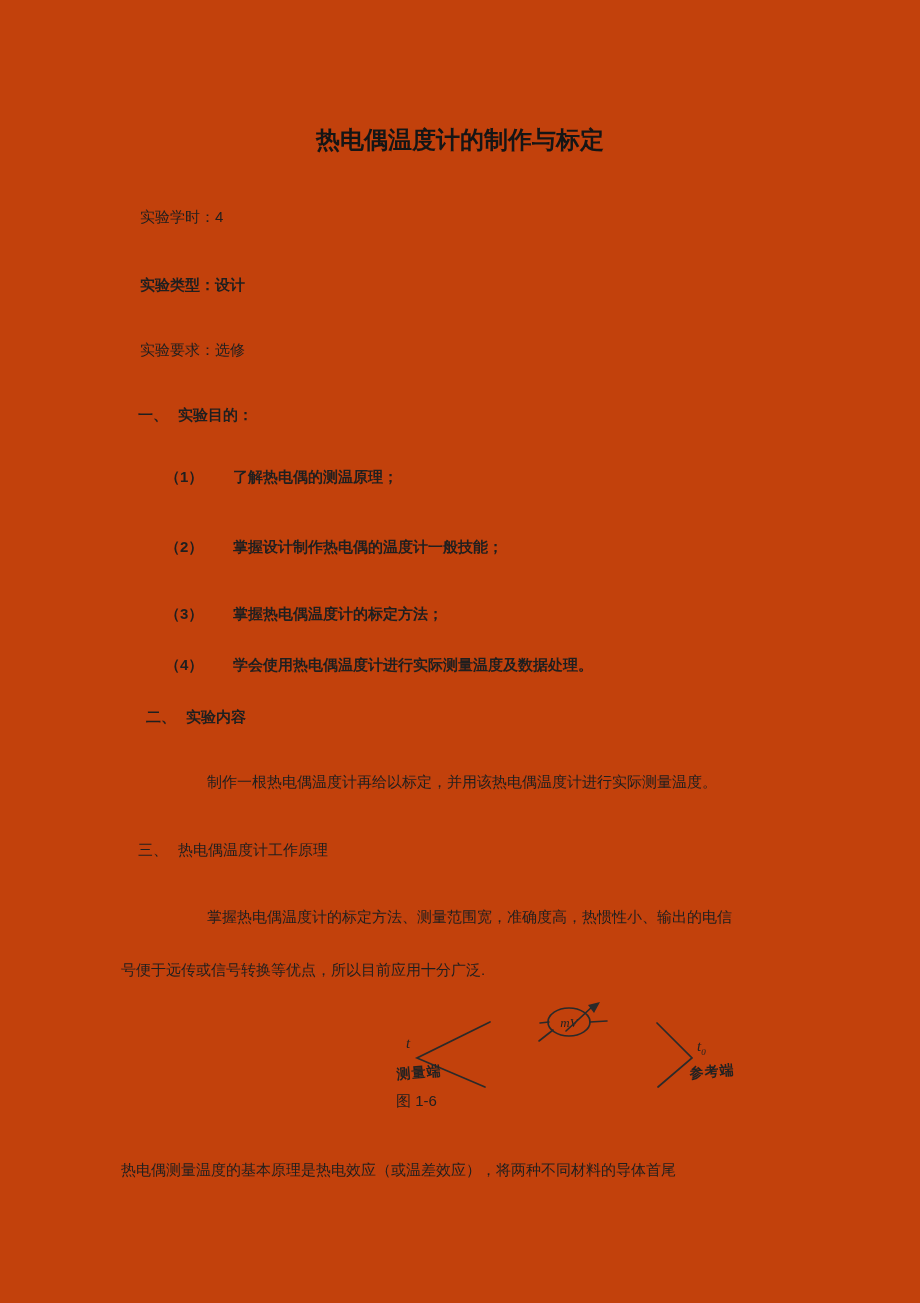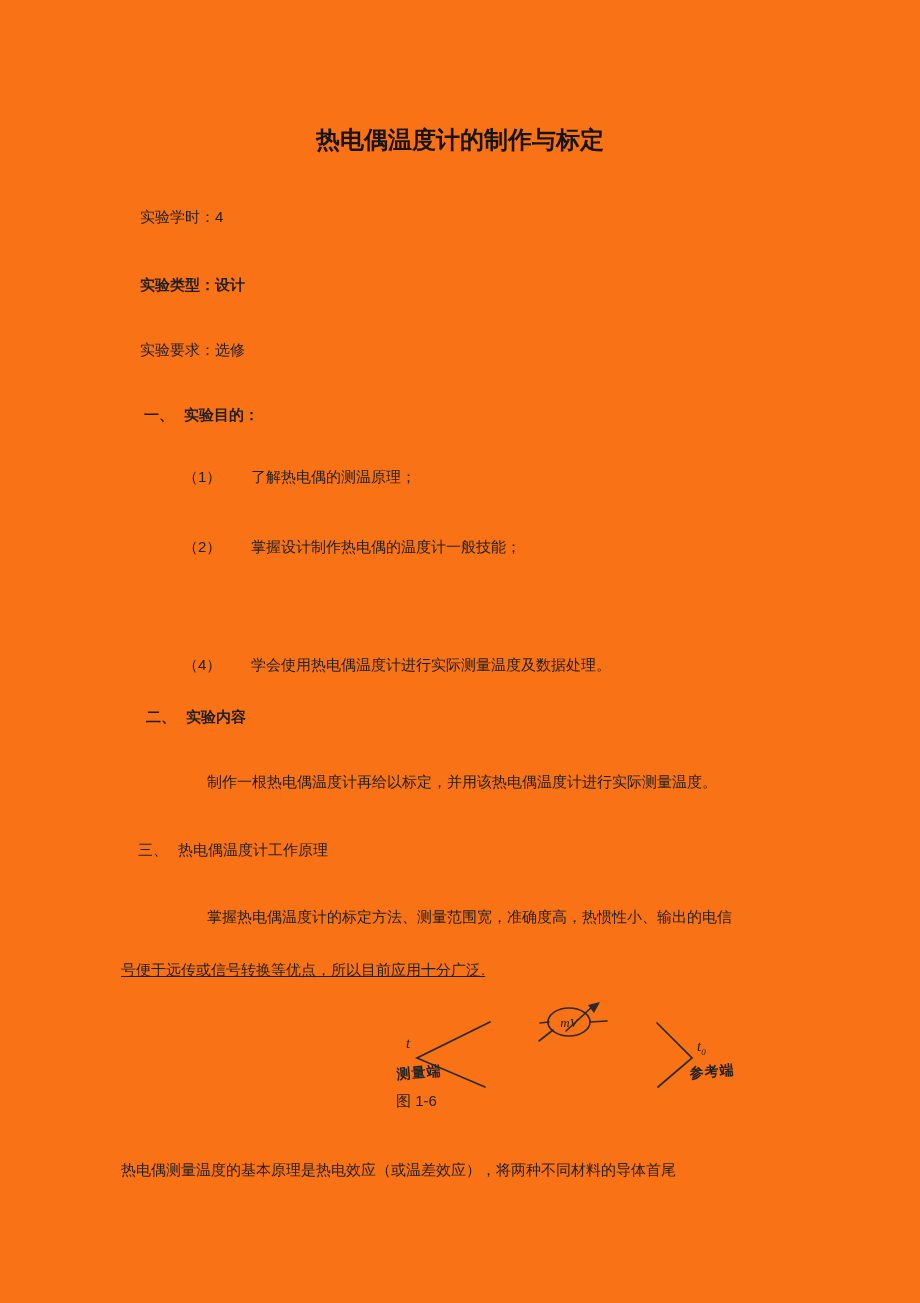--- a/index.html
+++ b/index.html
@@ -1,60 +1,61 @@
 <!DOCTYPE html>
 <html><head>
 <meta charset="utf-8">
 <style>
   html,body{margin:0;padding:0;background:#ffffff;}
   .page{
-    position:relative;width:920px;height:1303px;background:#f97316;overflow:hidden;
+    position:relative;width:920px;height:1303px;background:#c2410c;overflow:hidden;
     font-family:"Liberation Sans",sans-serif;color:#1f1f1f;
   }
   .line{position:absolute;font-size:15px;line-height:1.15;white-space:pre;color:#1f1f1f;}
   .title{
     position:absolute;top:124px;left:0;width:920px;text-align:center;
     font-size:24px;font-weight:bold;color:#151515;letter-spacing:0px;
   }
   .meta1{top:208px;left:140px;}
   .meta2{top:276px;left:140px;font-weight:bold;}
   .meta3{top:341px;left:140px;}
-  .h1{top:406px;left:144px;font-weight:bold;text-align:right;}
+  .h1{top:406px;left:138px;font-weight:bold;text-align:right;}
   .h2{top:708px;left:138px;font-weight:bold;margin-left:8px;}
   .h3{top:841px;left:138px;font-weight:normal;}
   .sec-title{margin-left:10px;}
   .item1{top:468px;}
   .item2{top:538px;}
   .item3{top:605px;}
   .item4{top:656px;}
-  .list-item{left:183px;}
+  .list-item{left:165px;font-weight:bold;}
   .item-num{display:inline-block;width:68px;}
   .body2{top:773px;left:207px;}
   .p3l1{top:908px;left:207px;}
-  .p3l2{top:961px;left:121px;text-decoration:underline;}
+  .p3l2{top:961px;left:121px;}
   .closing{top:1161px;left:121px;}
   .figure-wrap{position:absolute;top:990px;left:380px;width:420px;height:100px;}
   .fig-caption{top:1092px;left:396px;font-size:15px;}
   .sketch-label{font-weight:bold;letter-spacing:1px;}
 </style>
 </head>
 <body>
 
 <div class="page">
 
   <div class="title">热电偶温度计的制作与标定</div>
 
   <div class="line meta1">实验学时：4</div>
   <div class="line meta2">实验类型：设计</div>
   <div class="line meta3">实验要求：选修</div>
 
   <div class="line h1"><span>一、</span><span class="sec-title">实验目的：</span></div>
 
   <div class="line list-item item1"><span class="item-num">（1）</span><span>了解热电偶的测温原理；</span></div>
   <div class="line list-item item2"><span class="item-num">（2）</span><span>掌握设计制作热电偶的温度计一般技能；</span></div>
+  <div class="line list-item item3"><span class="item-num">（3）</span><span>掌握热电偶温度计的标定方法；</span></div>
   <div class="line list-item item4"><span class="item-num">（4）</span><span>学会使用热电偶温度计进行实际测量温度及数据处理。</span></div>
 
   <div class="line h2"><span>二、</span><span class="sec-title">实验内容</span></div>
 
   <div class="line body2">制作一根热电偶温度计再给以标定，并用该热电偶温度计进行实际测量温度。</div>
 
   <div class="line h3"><span>三、</span><span class="sec-title">热电偶温度计工作原理</span></div>
 
   <div class="line p3l1">掌握热电偶温度计的标定方法、测量范围宽，准确度高，热惯性小、输出的电信</div>
   <div class="line p3l2">号便于远传或信号转换等优点，所以目前应用十分广泛.</div>

